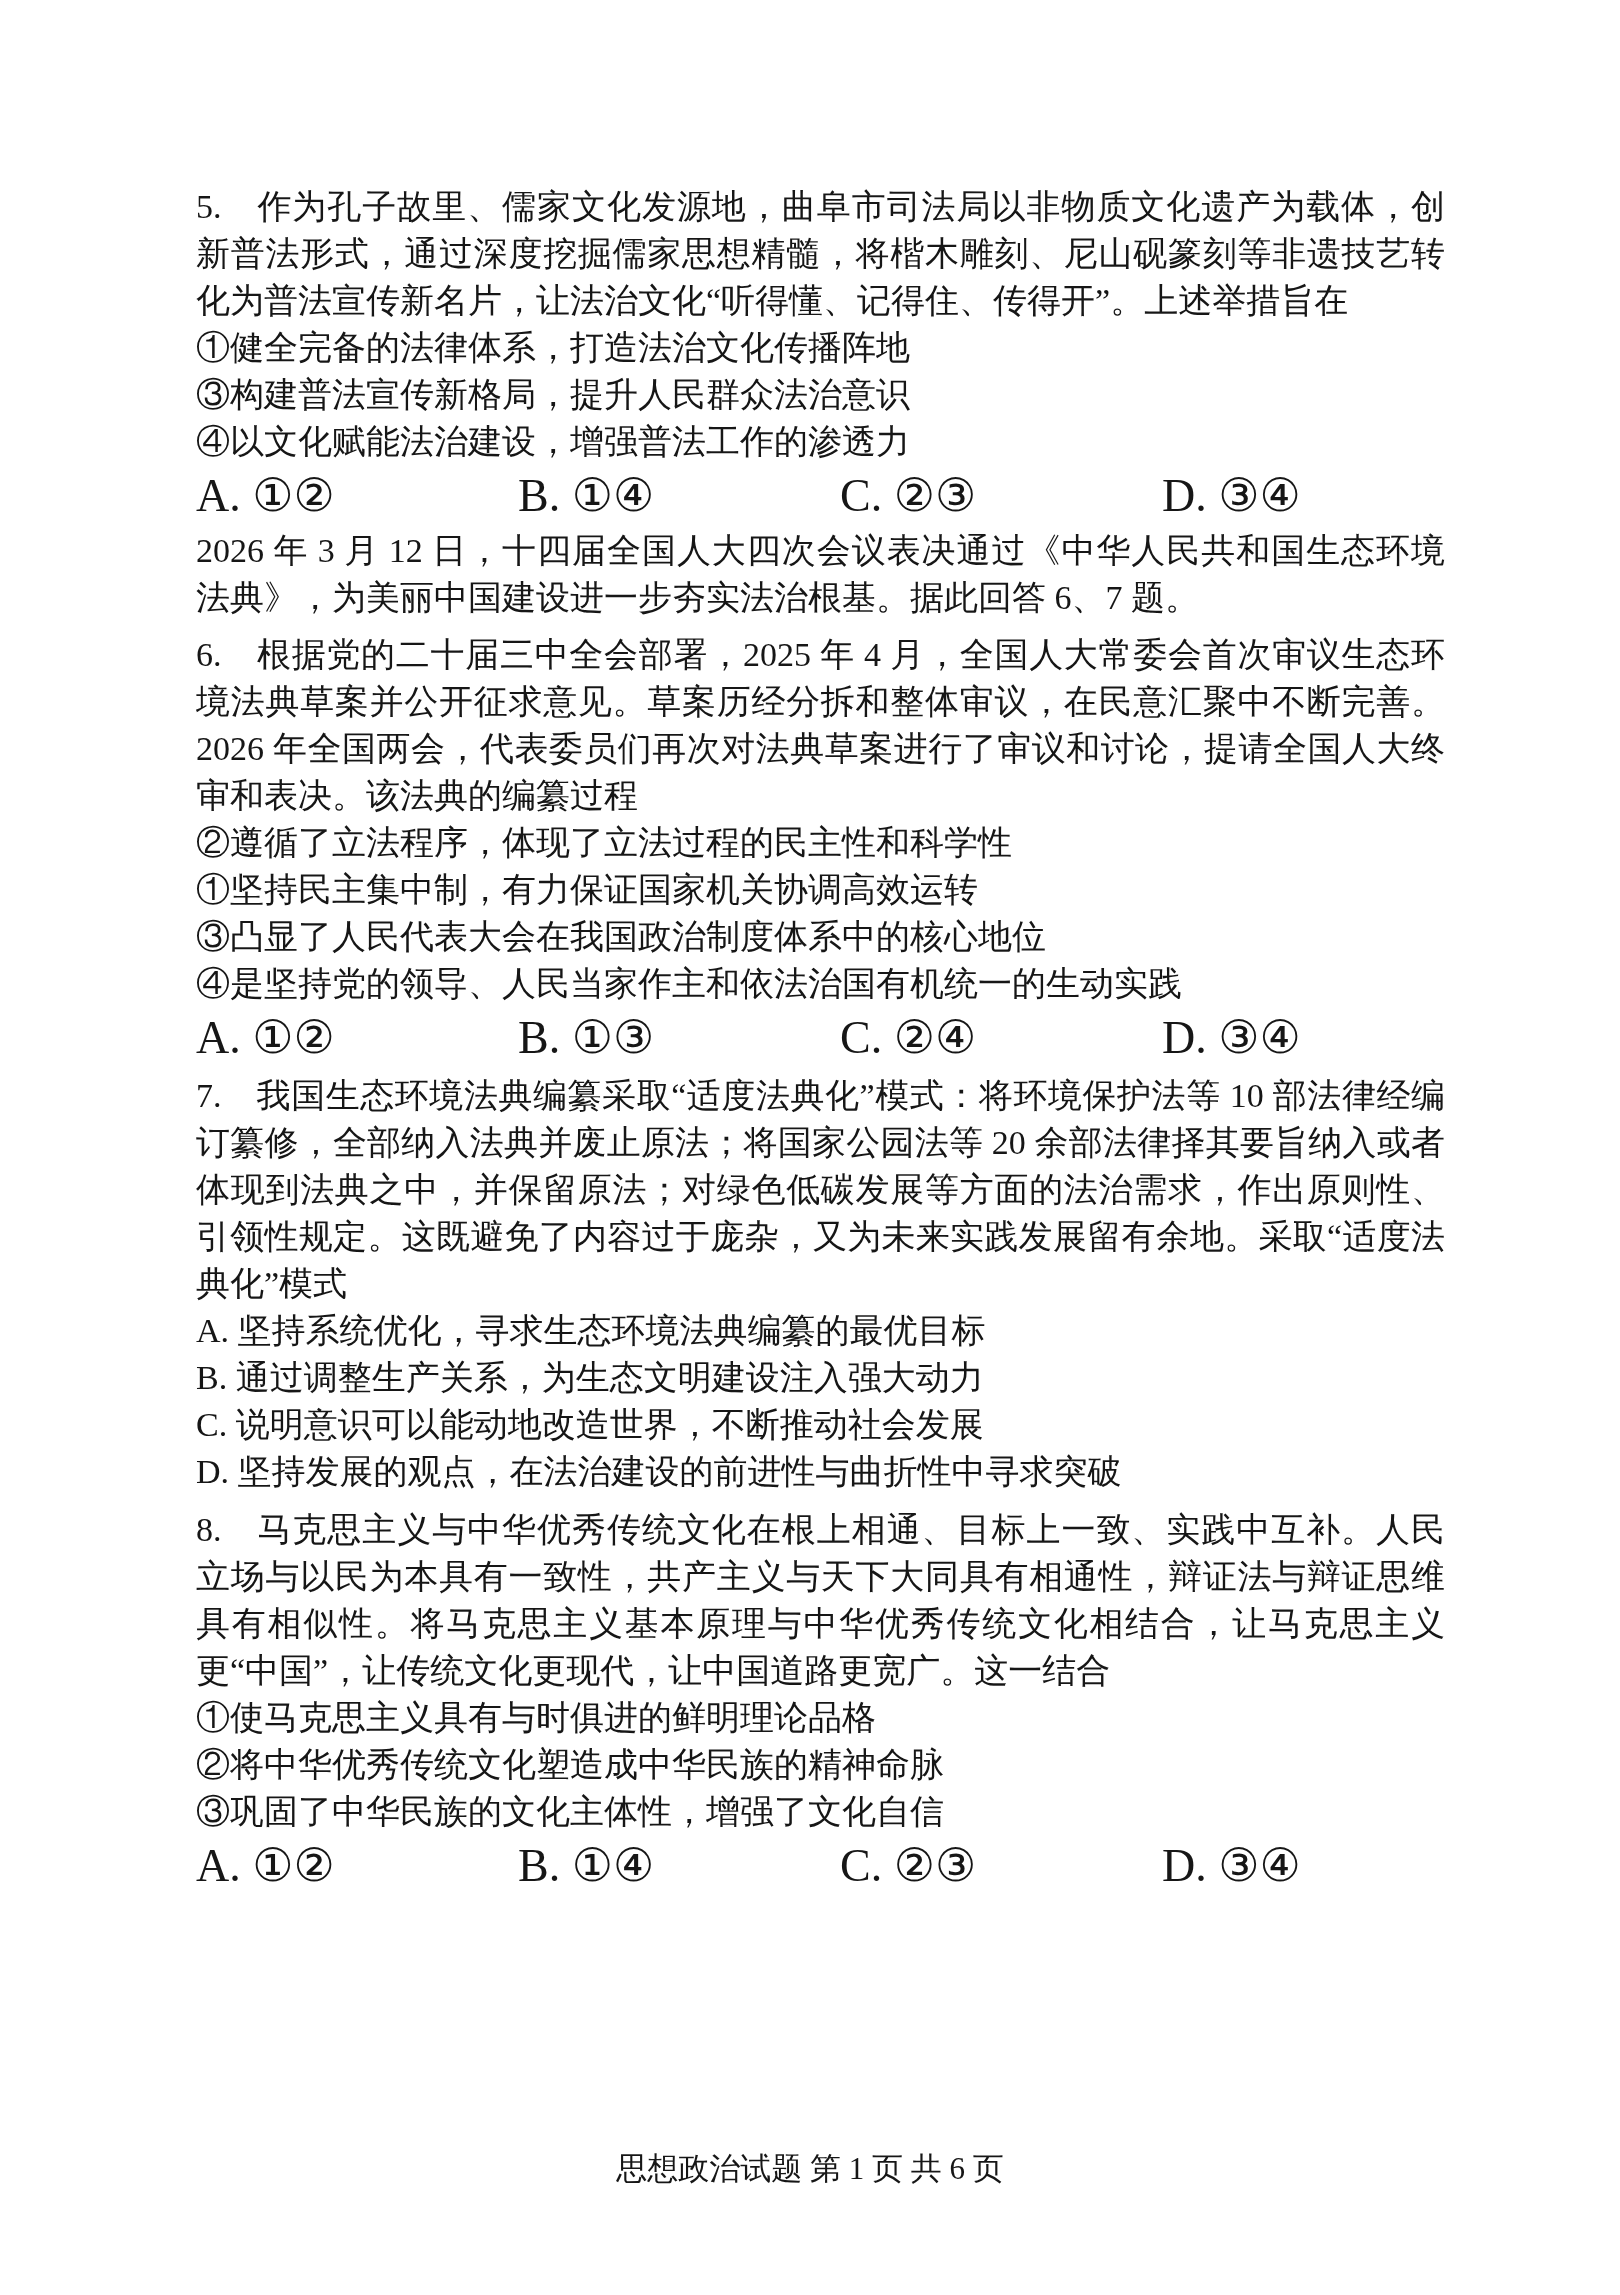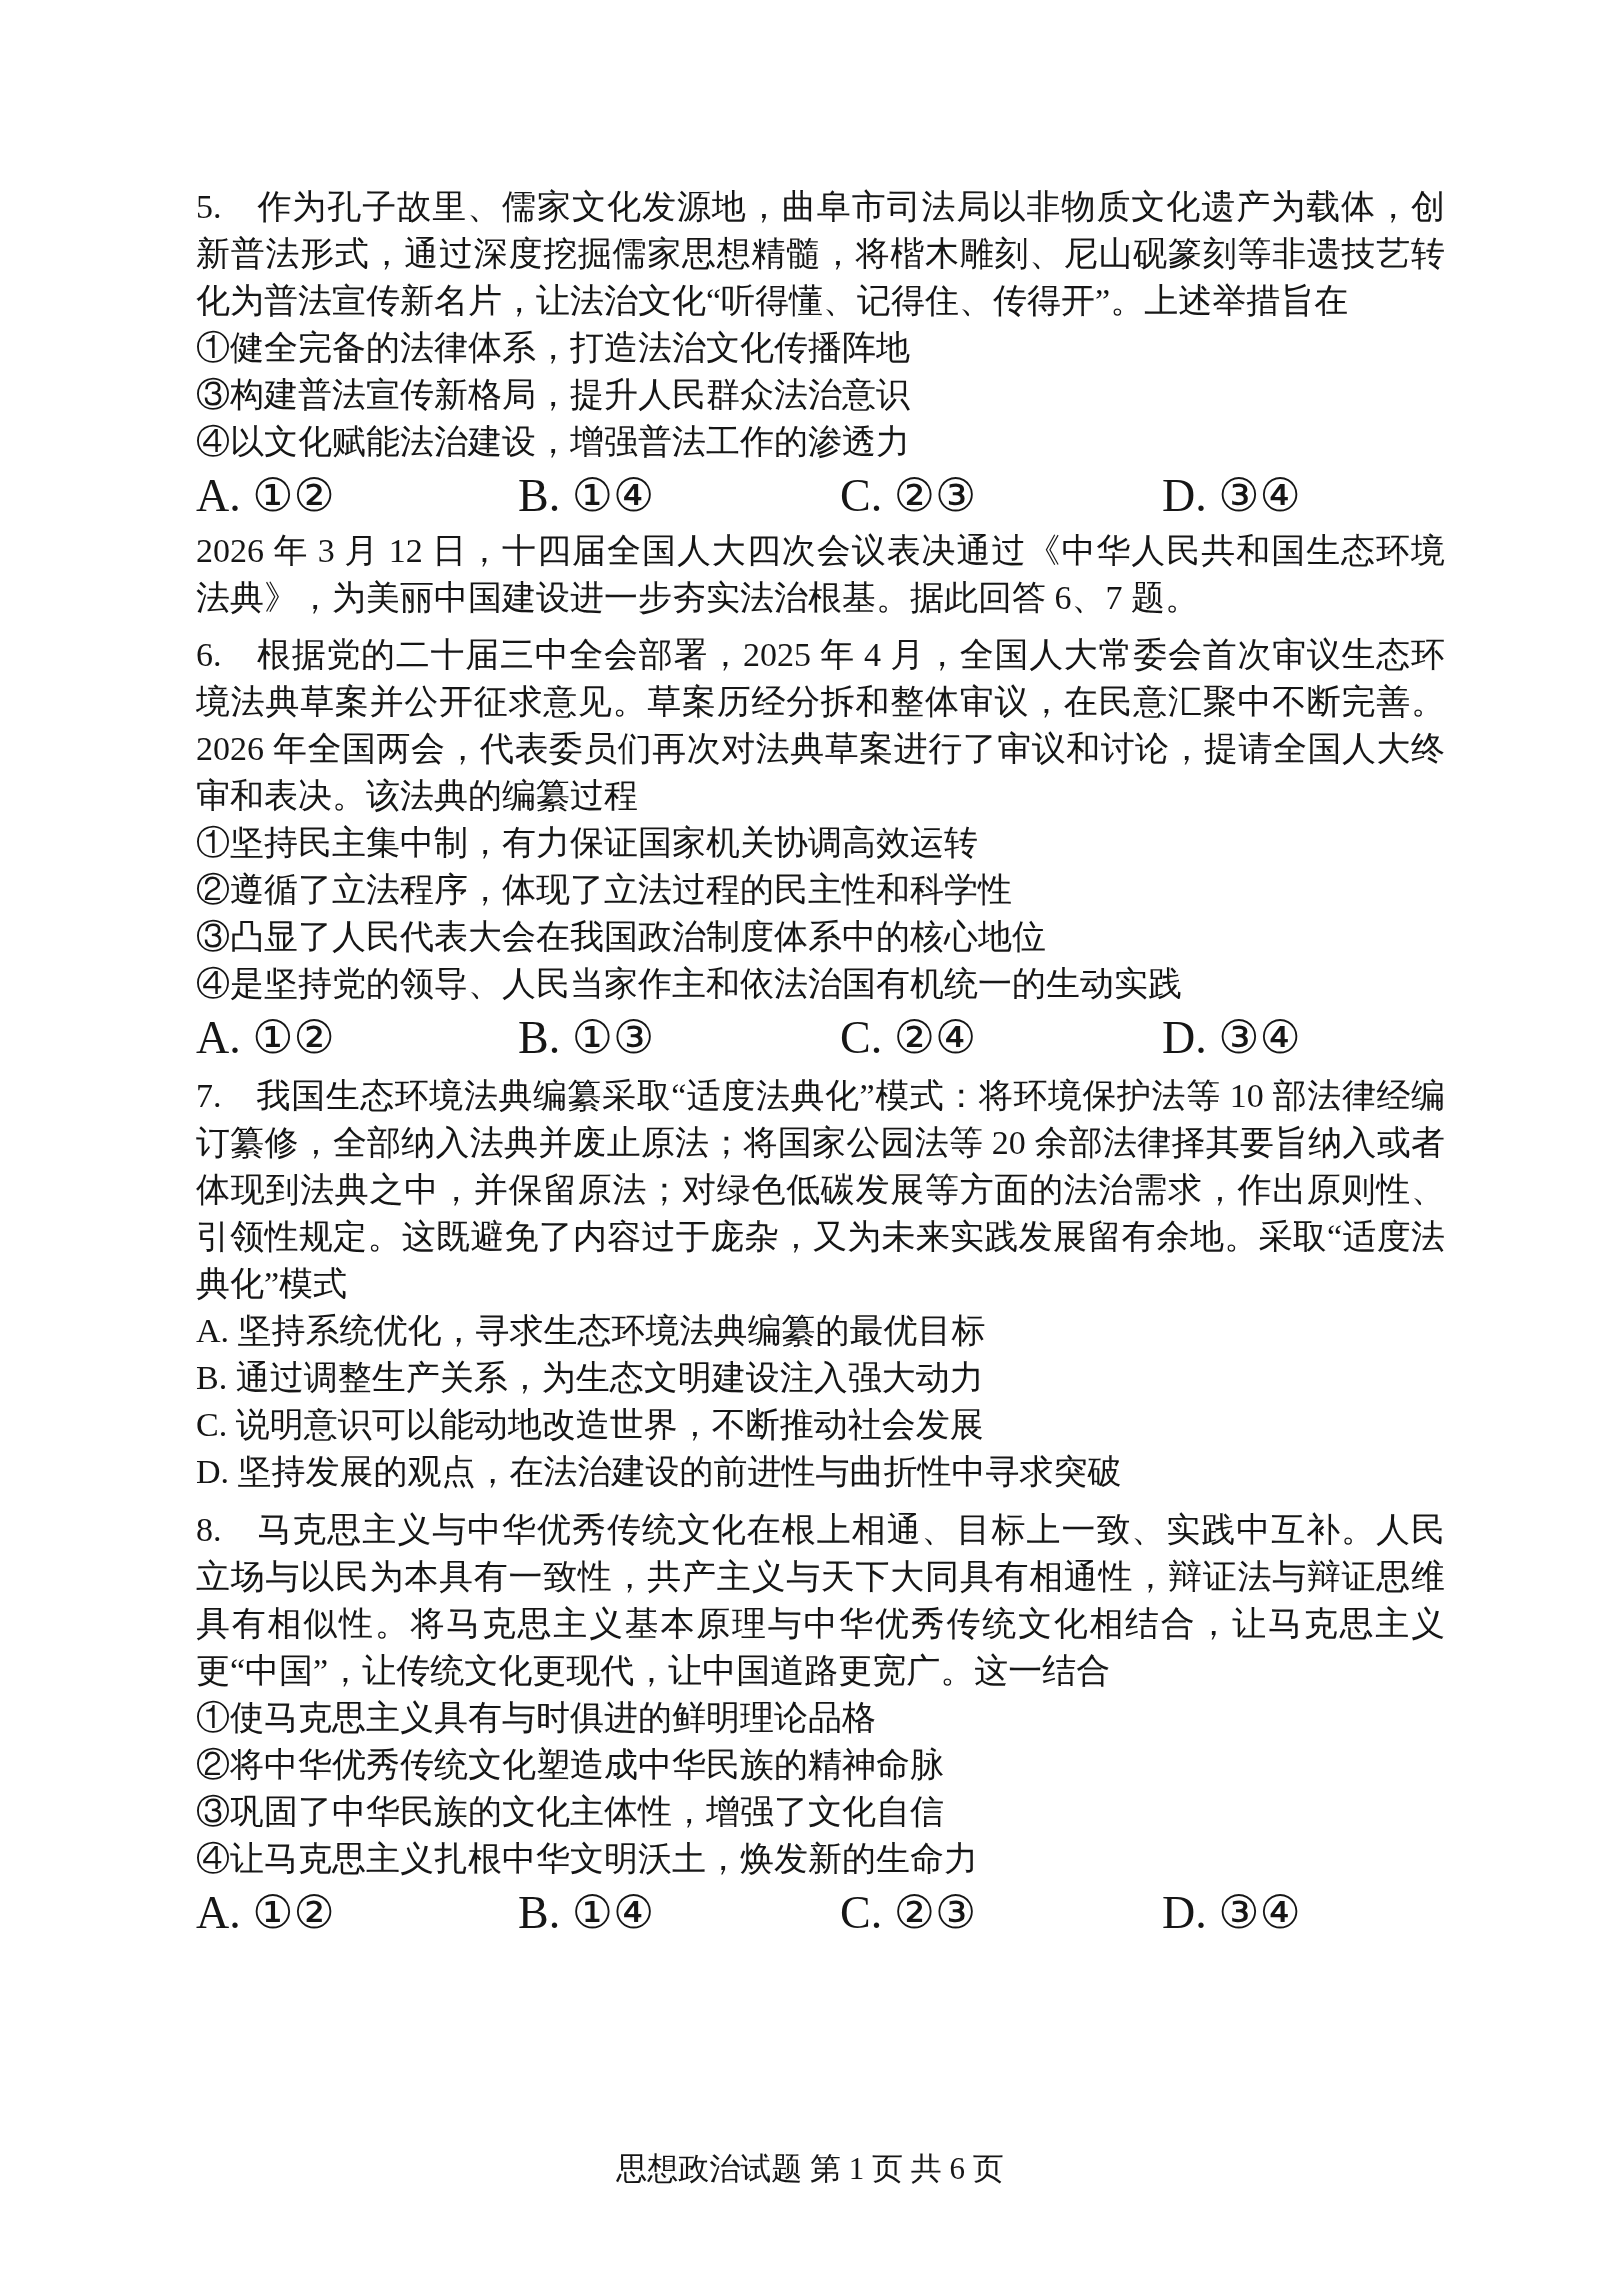--- a/index.html
+++ b/index.html
@@ -69,22 +69,22 @@
       <span class="opt">B. ①④</span>
       <span class="opt">C. ②③</span>
       <span class="opt">D. ③④</span>
     </div>
   </section>
 
   <p class="stem intro">2026 年 3 月 12 日，十四届全国人大四次会议表决通过《中华人民共和国生态环境法典》，为美丽中国建设进一步夯实法治根基。据此回答 6、7 题。</p>
 
   <section class="question">
     <p class="stem">6.　根据党的二十届三中全会部署，2025 年 4 月，全国人大常委会首次审议生态环境法典草案并公开征求意见。草案历经分拆和整体审议，在民意汇聚中不断完善。2026 年全国两会，代表委员们再次对法典草案进行了审议和讨论，提请全国人大终审和表决。该法典的编纂过程</p>
+    <p class="item">②遵循了立法程序，体现了立法过程的民主性和科学性</p>
     <p class="item">①坚持民主集中制，有力保证国家机关协调高效运转</p>
-    <p class="item">②遵循了立法程序，体现了立法过程的民主性和科学性</p>
     <p class="item">③凸显了人民代表大会在我国政治制度体系中的核心地位</p>
     <p class="item">④是坚持党的领导、人民当家作主和依法治国有机统一的生动实践</p>
     <div class="options">
       <span class="opt">A. ①②</span>
       <span class="opt">B. ①③</span>
       <span class="opt">C. ②④</span>
       <span class="opt">D. ③④</span>
     </div>
   </section>
 
@@ -94,21 +94,20 @@
     <p class="option-line">B. 通过调整生产关系，为生态文明建设注入强大动力</p>
     <p class="option-line">C. 说明意识可以能动地改造世界，不断推动社会发展</p>
     <p class="option-line">D. 坚持发展的观点，在法治建设的前进性与曲折性中寻求突破</p>
   </section>
 
   <section class="question">
     <p class="stem">8.　马克思主义与中华优秀传统文化在根上相通、目标上一致、实践中互补。人民立场与以民为本具有一致性，共产主义与天下大同具有相通性，辩证法与辩证思维具有相似性。将马克思主义基本原理与中华优秀传统文化相结合，让马克思主义更“中国”，让传统文化更现代，让中国道路更宽广。这一结合</p>
     <p class="item">①使马克思主义具有与时俱进的鲜明理论品格</p>
     <p class="item">②将中华优秀传统文化塑造成中华民族的精神命脉</p>
     <p class="item">③巩固了中华民族的文化主体性，增强了文化自信</p>
-    <p class="item">④让马克思主义扎根中华文明沃土，焕发新的生命力</p>
     <div class="options">
       <span class="opt">A. ①②</span>
       <span class="opt">B. ①④</span>
       <span class="opt">C. ②③</span>
       <span class="opt">D. ③④</span>
     </div>
   </section>
 
 </div>
 

